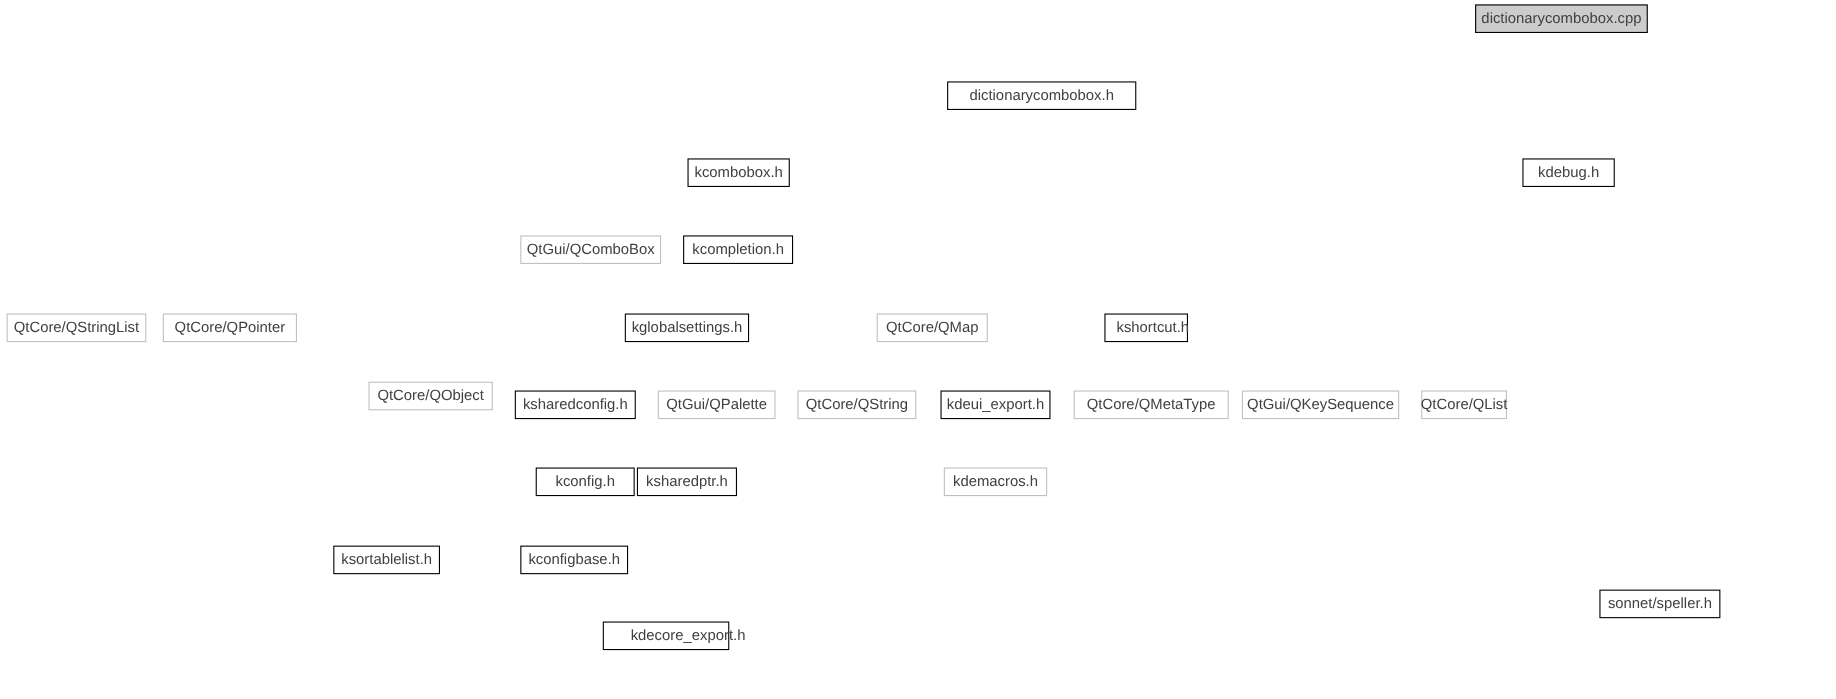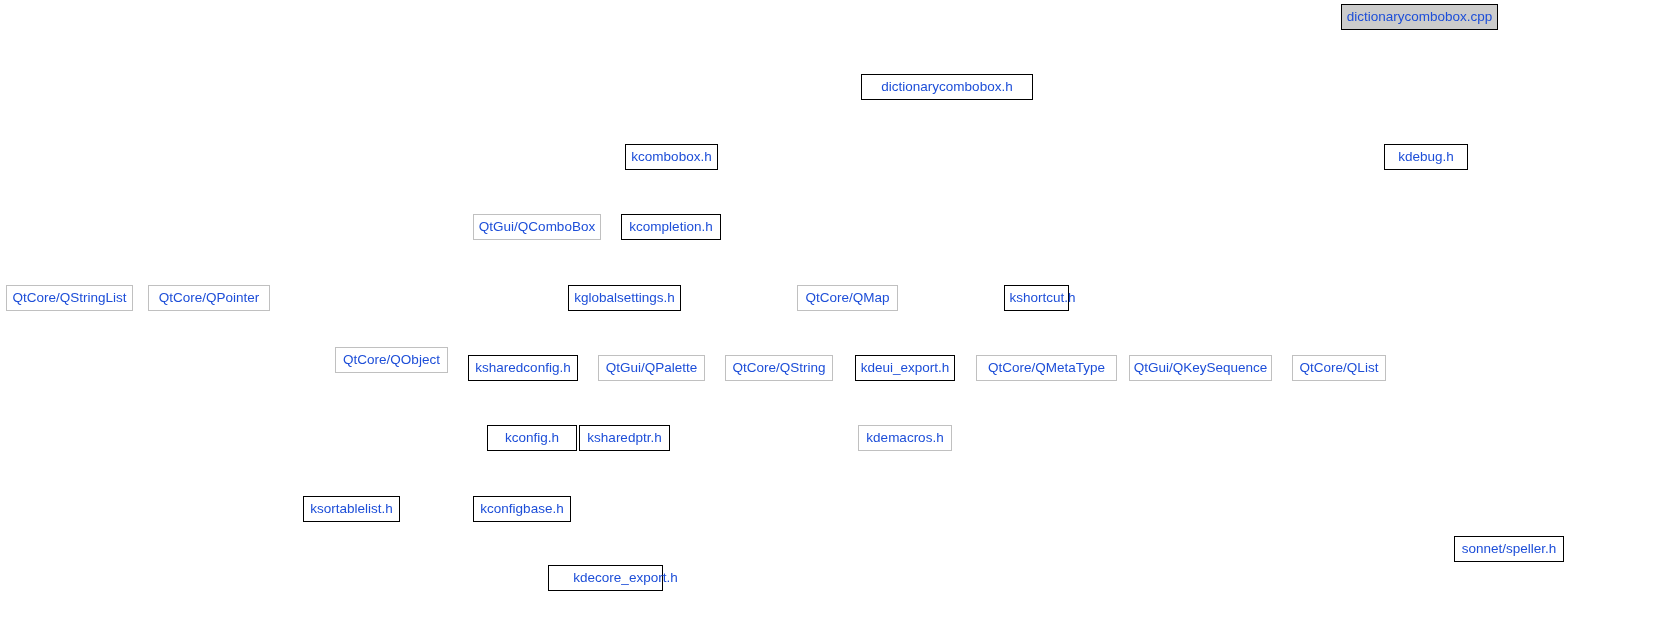--- a/index.html
+++ b/index.html
@@ -25,21 +25,21 @@
   }
   .node {
     position: absolute;
     box-sizing: border-box;
     display: flex;
     align-items: center;
     justify-content: center;
     height: 26px;
     font-size: 13.5px;
     line-height: 1;
-    color: #1d4ed8;
+    color: #404040;
     white-space: nowrap;
     background: #ffffff;
     border: 1px solid #c0c0c0;
     z-index: 2;
   }
   .node.internal {
     border: 1.6px solid #000000;
   }
   .node.root {
     border: 1.6px solid #000000;
@@ -149,21 +149,21 @@
       </div>
       <div class="node external" style="left: 148px; top: 285px; width: 122px;">
         <span class="lbl">QtCore/QPointer</span>
       </div>
       <div class="node internal" style="left: 568px; top: 285px; width: 113px;">
         <span class="lbl">kglobalsettings.h</span>
       </div>
       <div class="node external" style="left: 797px; top: 285px; width: 101px;">
         <span class="lbl">QtCore/QMap</span>
       </div>
-      <div class="node internal" style="left: 1004px; top: 285px; width: 65px; padding-left: 12px;">
+      <div class="node internal" style="left: 1004px; top: 285px; width: 76px; padding-left: 12px;">
         <span class="lbl">kshortcut.h</span>
       </div>
       <div class="node external" style="left: 335px; top: 347px; width: 113px;">
         <span class="lbl">QtCore/QObject</span>
       </div>
       <div class="node internal" style="left: 468px; top: 355px; width: 110px;">
         <span class="lbl">ksharedconfig.h</span>
       </div>
       <div class="node external" style="left: 598px; top: 355px; width: 107px;">
         <span class="lbl">QtGui/QPalette</span>
@@ -173,21 +173,21 @@
       </div>
       <div class="node internal" style="left: 855px; top: 355px; width: 100px;">
         <span class="lbl">kdeui_export.h</span>
       </div>
       <div class="node external" style="left: 976px; top: 355px; width: 141px;">
         <span class="lbl">QtCore/QMetaType</span>
       </div>
       <div class="node external" style="left: 1129px; top: 355px; width: 143px;">
         <span class="lbl">QtGui/QKeySequence</span>
       </div>
-      <div class="node external" style="left: 1292px; top: 355px; width: 94px;">
+      <div class="node external" style="left: 1292px; top: 355px; width: 78px;">
         <span class="lbl">QtCore/QList</span>
       </div>
       <div class="node internal" style="left: 487px; top: 425px; width: 90px;">
         <span class="lbl">kconfig.h</span>
       </div>
       <div class="node internal" style="left: 579px; top: 425px; width: 91px;">
         <span class="lbl">ksharedptr.h</span>
       </div>
       <div class="node external" style="left: 858px; top: 425px; width: 94px;">
         <span class="lbl">kdemacros.h</span>

